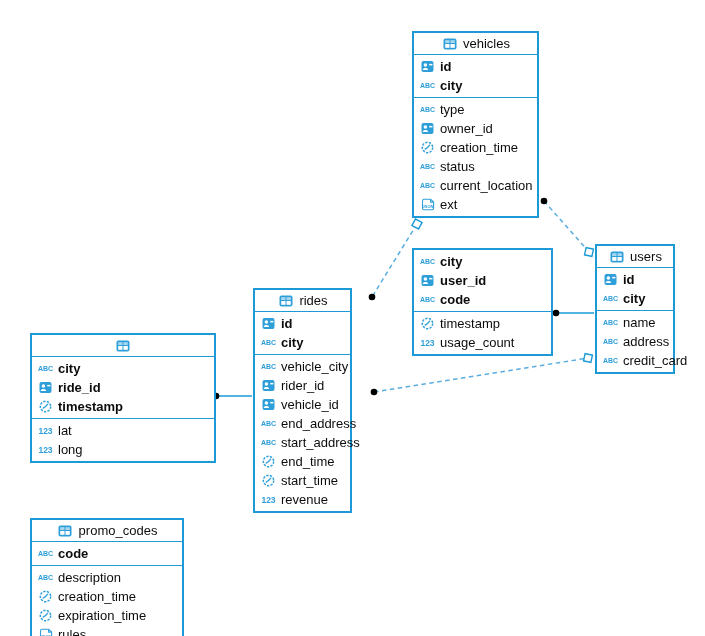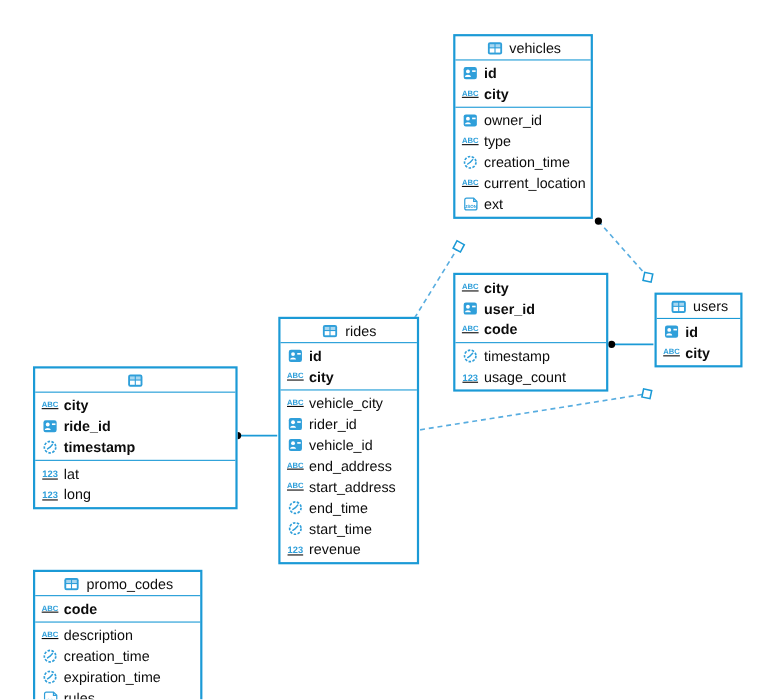--- a/index.html
+++ b/index.html
@@ -15,21 +15,21 @@
     height:21px;display:flex;align-items:center;justify-content:center;gap:5px;
     border-bottom:1px solid #1b9ad6;font-size:13px;color:#0c0c0c;white-space:nowrap;
   }
   .sec{padding:2px 0;}
   .sec.fields{border-top:1px solid #1b9ad6;}
   .row{
     height:19px;display:flex;align-items:center;gap:4px;padding:0 4px 0 5px;
     font-size:13px;white-space:nowrap;
   }
   .sec.pks .row{font-weight:700;}
-  .ficon{width:17px;min-width:17px;display:flex;align-items:center;justify-content:center;text-decoration:underline;}
+  .ficon{width:17px;min-width:17px;display:flex;align-items:center;justify-content:center;}
   .abc{font-size:7px;font-weight:700;color:#2f9fda;letter-spacing:0;}
   .n123{font-size:8.5px;font-weight:600;color:#2f9fda;letter-spacing:0;}
   svg{display:block;}
 </style>
 </head>
 <body>
 
 <div id="canvas">
   <svg id="connectors" viewBox="0 0 705 636" xmlns="http://www.w3.org/2000/svg">
       <g>
@@ -85,43 +85,49 @@
         <div class="row">
           <span class="ficon">
             <span class="abc">ABC</span>
           </span>
           <span>city</span>
         </div>
       </div>
       <div class="sec fields">
         <div class="row">
           <span class="ficon">
+            <span class="abc">ABC</span>
+          </span>
+          <span>type</span>
+        </div>
+        <div class="row">
+          <span class="ficon">
             <svg width="13" height="13" viewBox="0 0 13 13">
               <rect x="0.5" y="1" width="12" height="11" rx="2" fill="#2f9fda"></rect>
               <circle cx="4.4" cy="4.9" r="1.75" fill="#fff"></circle>
               <path d="M1.7 9.9 C1.7 7.4 7.1 7.4 7.1 9.9 Z" fill="#fff"></path>
               <rect x="8.2" y="3.9" width="3.2" height="1.5" fill="#fff"></rect>
             </svg>
           </span>
           <span>owner_id</span>
         </div>
         <div class="row">
           <span class="ficon">
-            <span class="abc">ABC</span>
-          </span>
-          <span>type</span>
-        </div>
-        <div class="row">
-          <span class="ficon">
             <svg width="13" height="13" viewBox="0 0 13 13">
               <circle cx="6.5" cy="6.5" r="5.2" fill="none" stroke="#2f9fda" stroke-width="1.5" stroke-dasharray="2.3 1.3"></circle>
               <path d="M6.5 6.5 L8.7 4.1 M6.5 6.5 L4.2 8.1" stroke="#2f9fda" stroke-width="1.3" stroke-linecap="round" fill="none"></path>
             </svg>
           </span>
           <span>creation_time</span>
+        </div>
+        <div class="row">
+          <span class="ficon">
+            <span class="abc">ABC</span>
+          </span>
+          <span>status</span>
         </div>
         <div class="row">
           <span class="ficon">
             <span class="abc">ABC</span>
           </span>
           <span>current_location</span>
         </div>
         <div class="row">
           <span class="ficon">
             <svg width="14" height="13" viewBox="0 0 14 13">
@@ -171,21 +177,21 @@
           <span>timestamp</span>
         </div>
         <div class="row">
           <span class="ficon">
             <span class="n123">123</span>
           </span>
           <span>usage_count</span>
         </div>
       </div>
     </div>
-    <div class="tbl" style="left: 595px; top: 266px; width: 80px;">
+    <div class="tbl" style="left: 595px; top: 244px; width: 80px;">
       <div class="tbl-header">
         <span class="ficon">
           <svg width="14" height="12" viewBox="0 0 14 12">
             <rect x="0.5" y="0.5" width="13" height="11" rx="2" fill="#2f9fda"></rect>
             <rect x="2.2" y="2.2" width="4.3" height="2.8" fill="#a8d7f0"></rect>
             <rect x="7.5" y="2.2" width="4.3" height="2.8" fill="#a8d7f0"></rect>
             <rect x="2.2" y="6" width="4.3" height="3.8" fill="#ffffff"></rect>
             <rect x="7.5" y="6" width="4.3" height="3.8" fill="#ffffff"></rect>
           </svg>
         </span>
@@ -203,22 +209,42 @@
           </span>
           <span>id</span>
         </div>
         <div class="row">
           <span class="ficon">
             <span class="abc">ABC</span>
           </span>
           <span>city</span>
         </div>
       </div>
-    </div>
-    <div class="tbl" style="left: 253px; top: 288px; width: 128px;">
+      <div class="sec fields">
+        <div class="row">
+          <span class="ficon">
+            <span class="abc">ABC</span>
+          </span>
+          <span>name</span>
+        </div>
+        <div class="row">
+          <span class="ficon">
+            <span class="abc">ABC</span>
+          </span>
+          <span>address</span>
+        </div>
+        <div class="row">
+          <span class="ficon">
+            <span class="abc">ABC</span>
+          </span>
+          <span>credit_card</span>
+        </div>
+      </div>
+    </div>
+    <div class="tbl" style="left: 253px; top: 288px; width: 99px;">
       <div class="tbl-header">
         <span class="ficon">
           <svg width="14" height="12" viewBox="0 0 14 12">
             <rect x="0.5" y="0.5" width="13" height="11" rx="2" fill="#2f9fda"></rect>
             <rect x="2.2" y="2.2" width="4.3" height="2.8" fill="#a8d7f0"></rect>
             <rect x="7.5" y="2.2" width="4.3" height="2.8" fill="#a8d7f0"></rect>
             <rect x="2.2" y="6" width="4.3" height="3.8" fill="#ffffff"></rect>
             <rect x="7.5" y="6" width="4.3" height="3.8" fill="#ffffff"></rect>
           </svg>
         </span>

